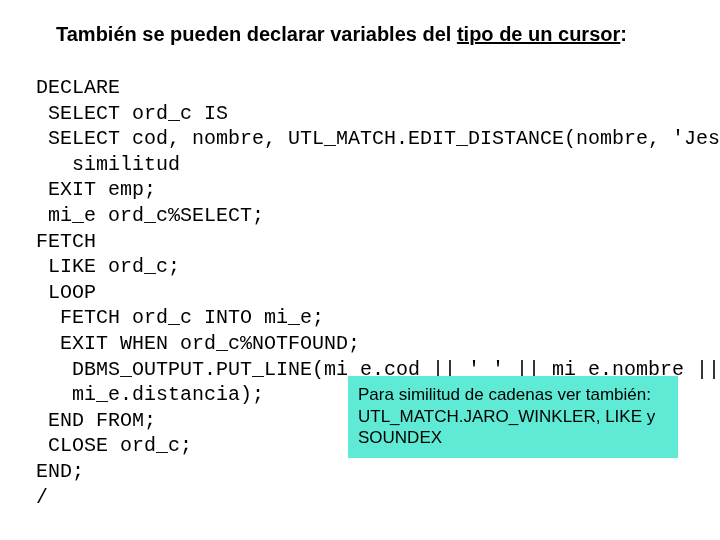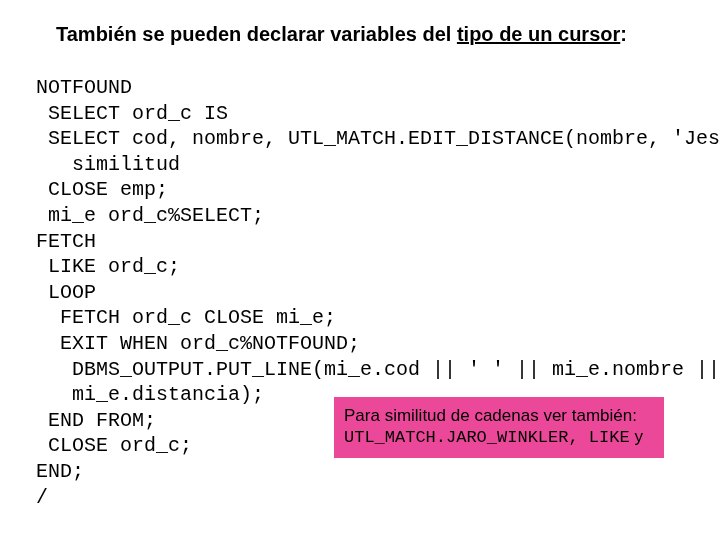--- a/index.html
+++ b/index.html
@@ -31,65 +31,68 @@
   }
   .code {
     font-family: "Lucida Console", Menlo, Monaco, "Courier New", monospace;
     font-size: 20px;
     line-height: 1.28;
     white-space: pre;
     color: #000;
   }
   .note-box {
     position: absolute;
-    right: 56px;
+    right: 42px;
     bottom: 82px;
     width: 330px;
-    background: #ec4899;
+    background: #5eead4;
     padding: 8px 10px 10px 10px;
     box-sizing: border-box;
   }
   .note-text {
     font-family: Arial, Helvetica, sans-serif;
     font-size: 17px;
     color: #000;
     line-height: 1.25;
   }
   .note-code {
-    font-family: Liberation Mono, monospace;
+    font-family: Liberation Sans, sans-serif;
     font-size: 17px;
   }
 </style>
 </head>
 <body>
 
 <div class="slide">
 
   <h1 class="title">
     <span>También se pueden declarar variables del </span><span class="underline">tipo de un cursor</span><span>:</span>
   </h1>
 
-  <div class="code"><span>NOTFOUND</span>
+  <div class="code"><span>DECLARE</span>
 <span> SELECT ord_c IS</span>
 <span> SELECT cod, nombre, UTL_MATCH.EDIT_DISTANCE(nombre, 'Jessy') AS</span>
 <span>   similitud</span>
-<span> CLOSE emp;</span>
+<span> EXIT emp;</span>
 <span> mi_e ord_c%SELECT;</span>
 <span>FETCH</span>
 <span> LIKE ord_c;</span>
 <span> LOOP</span>
-<span>  FETCH ord_c CLOSE mi_e;</span>
+<span>  FETCH ord_c INTO mi_e;</span>
 <span>  EXIT WHEN ord_c%NOTFOUND;</span>
 <span>   DBMS_OUTPUT.PUT_LINE(mi_e.cod || ' ' || mi_e.nombre || ' ' ||</span>
 <span>   mi_e.distancia);</span>
 <span> END FROM;</span>
 <span> CLOSE ord_c;</span>
 <span>END;</span>
 <span>/</span></div>
 
   <div class="note-box">
     <div class="note-text">Para similitud de cadenas ver también:</div>
     <div class="note-text">
       <span class="note-code">UTL_MATCH.JARO_WINKLER, LIKE</span><span> y</span>
     </div>
+    <div class="note-text">
+      <span class="note-code">SOUNDEX</span>
+    </div>
   </div>
 
 </div>
 
 </body></html>

